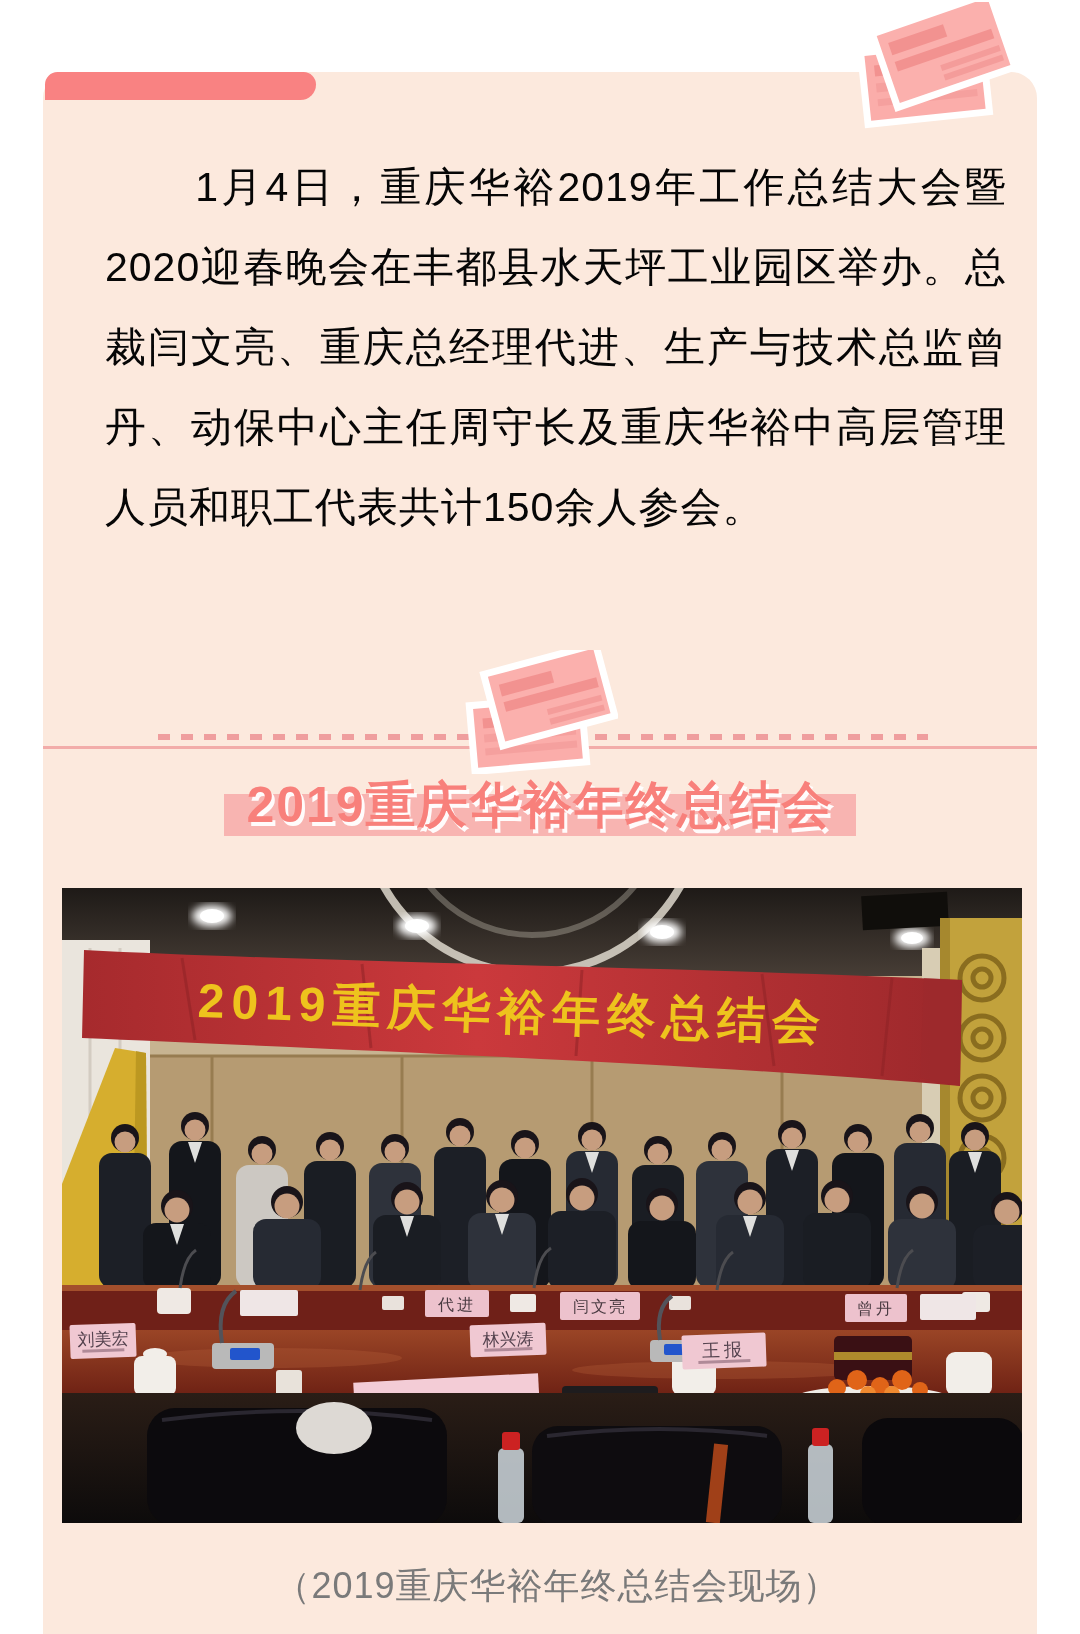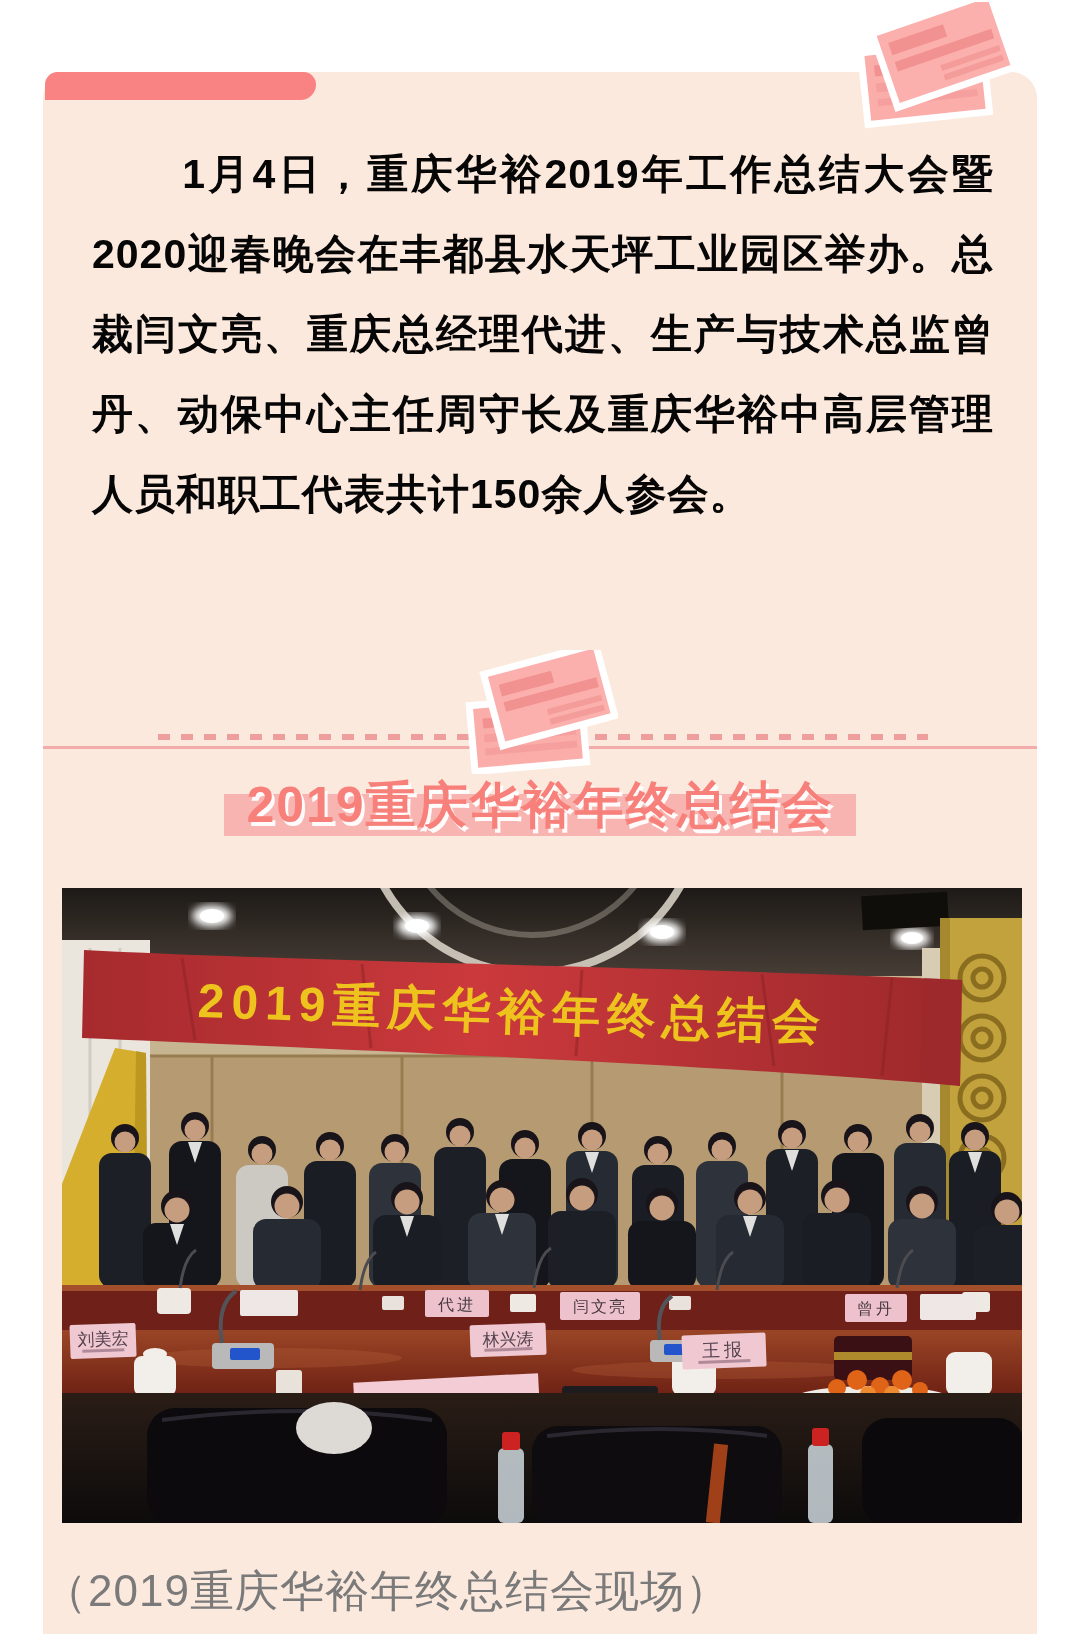--- a/index.html
+++ b/index.html
@@ -10,21 +10,21 @@
   
   .column{position:absolute;left:43px;top:72px;width:994px;height:1562px;
           background:#fce9dd;border-radius:26px 26px 0 0;}
 
   
   .card-tab{position:absolute;left:2px;top:0;width:271px;height:28px;
             background:#f98282;border-radius:24px 24px 30px 0;}
 
   .intro{position:absolute;left:45px;top:58px;width:902px;
          font-size:41px;line-height:80px;letter-spacing:1px;color:#060606;
-         text-align:justify;text-indent:2.2em;font-weight:700;margin:4px;}
+         text-align:justify;text-indent:2.2em;font-weight:400;margin:17px;}
 
   
   .dash-line{position:absolute;left:115px;top:662px;width:770px;height:6px;
       background:repeating-linear-gradient(90deg,#ef9e9e 0 12px,transparent 12px 23px);}
   .solid-line{position:absolute;left:0;top:674px;width:994px;height:3px;background:#f2aca9;}
 
   
   .env{position:absolute;}
   .env-top{left:842px;top:2px;width:172px;height:128px;z-index:5;}
   .env-mid{left:458px;top:650px;width:160px;height:124px;z-index:6;}
@@ -35,22 +35,22 @@
                    width:632px;height:42px;background:#f8b4b1;}
   .title-wrap h2{position:relative;margin:0;font-size:50px;font-weight:bold;
                  letter-spacing:2px;color:#f8807b;
                  text-shadow:3px 4px 0 rgba(255,255,255,.95);}
 
   
   .photo{position:absolute;left:19px;top:816px;width:960px;height:635px;
          overflow:hidden;background:#1d1916;}
   .photo svg{display:block;}
 
-  .caption{position:absolute;left:0;top:1490px;width:1028px;
-           font-size:44px;letter-spacing:1px;color:#7a7a7a;}
+  .caption{position:absolute;left:0;top:1490px;width:1028px;text-align:center;
+           font-size:36px;letter-spacing:1px;color:#7a7a7a;}
 </style>
 </head>
 <body>
 
 <div class="page">
 
   <div class="column">
     <div class="card-tab"></div>
 
     <p class="intro">1月4日，重庆华裕2019年工作总结大会暨2020迎春晚会在丰都县水天坪工业园区举办。总裁闫文亮、重庆总经理代进、生产与技术总监曾丹、动保中心主任周守长及重庆华裕中高层管理人员和职工代表共计150余人参会。</p>

